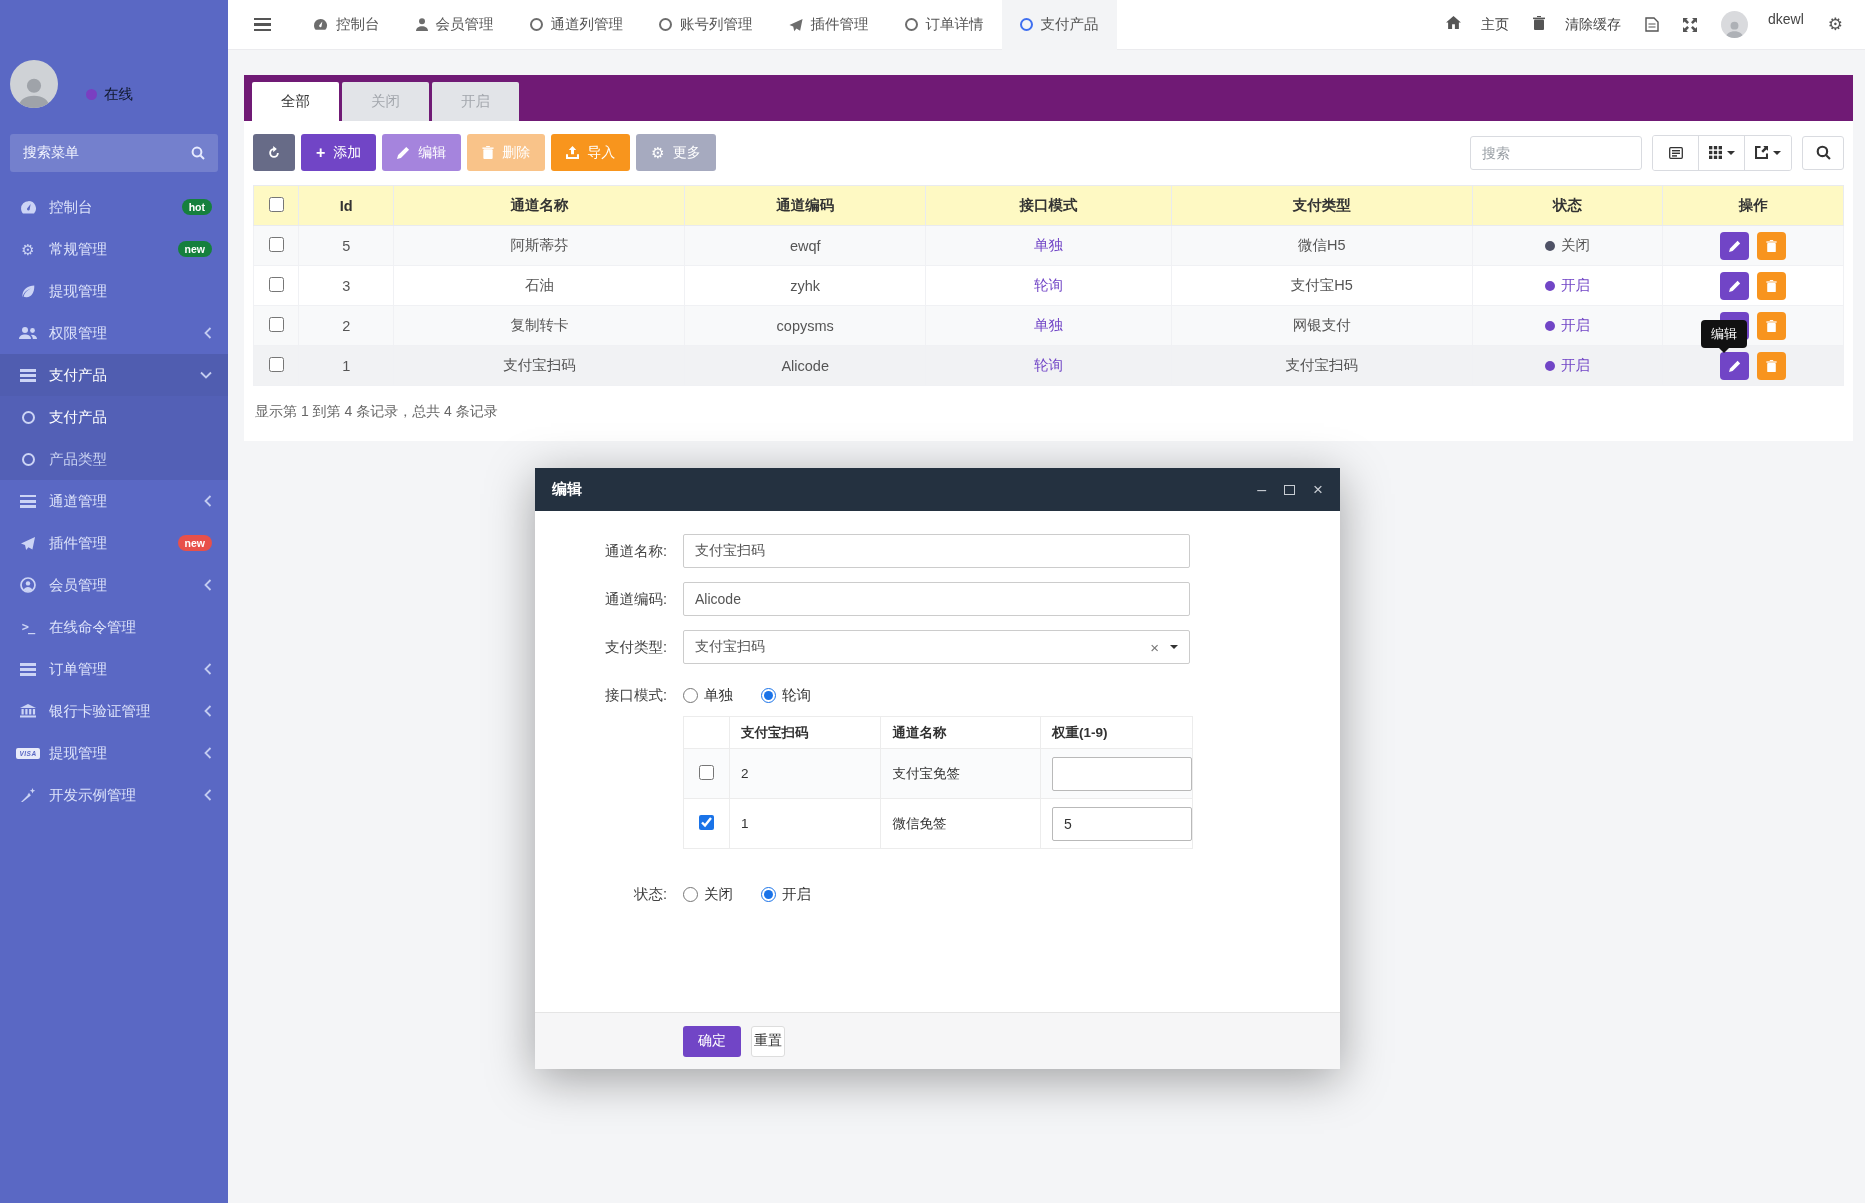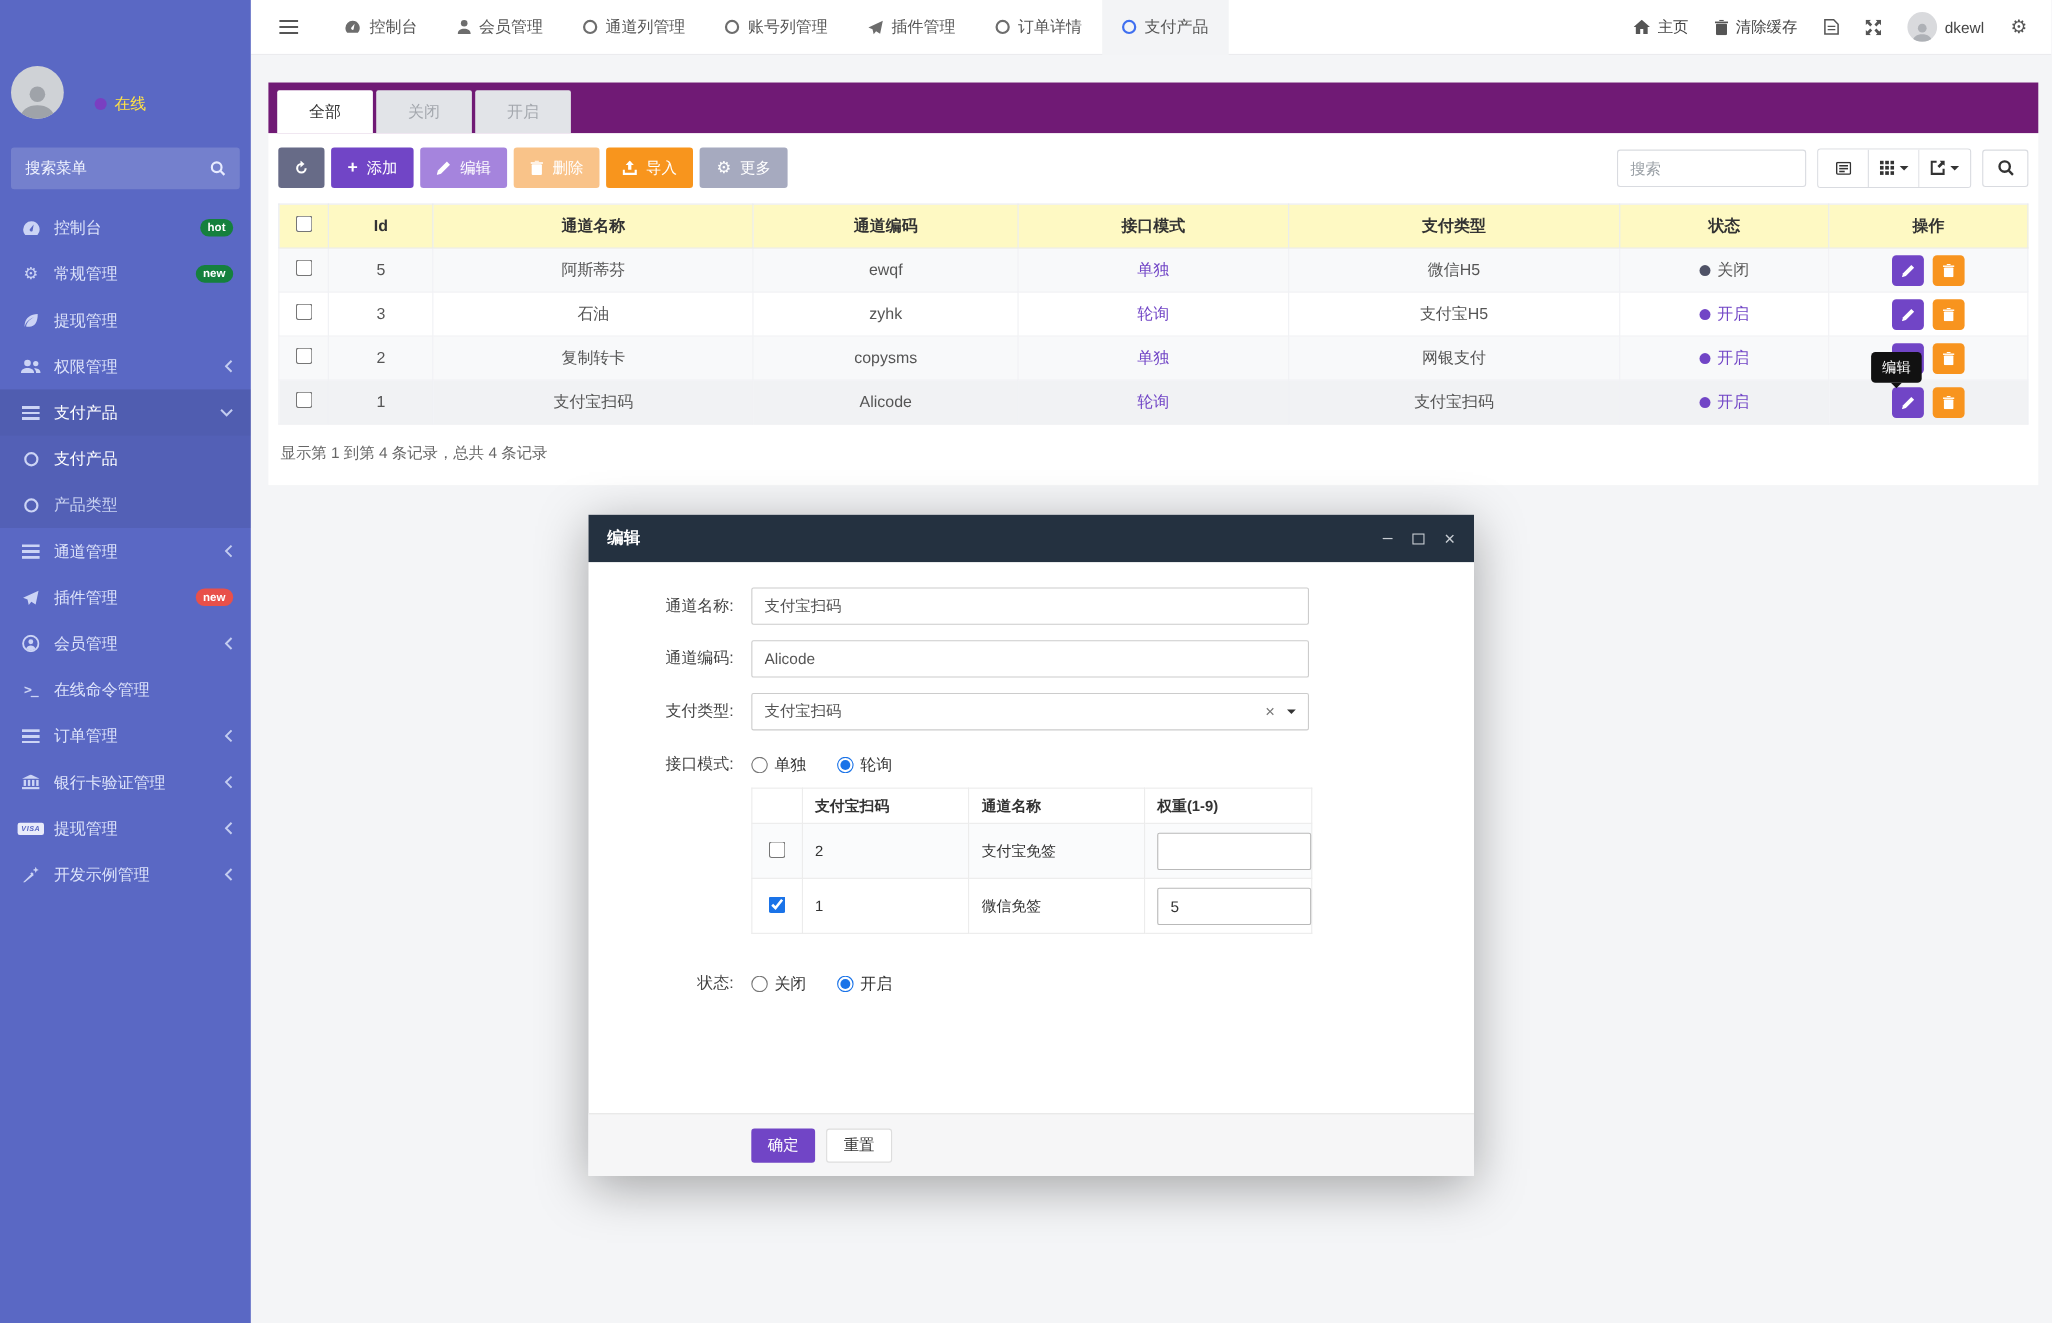--- a/index.html
+++ b/index.html
@@ -3,21 +3,21 @@
 <meta charset="utf-8">
 <style>
   *{margin:0;padding:0;box-sizing:border-box}
   html,body{width:1865px;height:1203px}
   body{position:relative;font-family:"Liberation Sans","DejaVu Sans",sans-serif;background:#f4f5f7;overflow:hidden;font-size:14px;color:#333}
 
   
   .sidebar{position:absolute;left:0;top:0;width:228px;height:1203px;background:#5a68c4;z-index:6}
   .profile{display:flex;align-items:flex-end;padding:60px 16px 18px 10px}
   .avatar{width:48px;height:48px;border-radius:50%;background:#cfd2d6;display:flex;align-items:flex-end;justify-content:center;overflow:hidden}
-  .online{display:flex;align-items:center;gap:7px;margin:0 0 4px 28px;color:#fde047;font-size:14.5px}
+  .online{display:flex;align-items:center;gap:7px;margin:0 0 4px 28px;color:#0f172a;font-size:14.5px}
   .odot{width:11px;height:11px;border-radius:50%;background:#7a3fc1}
   .s-search{margin:8px 10px 14px;height:38px;background:rgba(255,255,255,.16);border-radius:3px;display:flex;align-items:center;padding:0 13px;color:#f2f4ff;font-size:14px;cursor:text}
   .s-search .mag{margin-left:auto;color:#e7ebff}
   .menu{font-size:14.5px}
   .mi{display:flex;align-items:center;height:42px;padding:0 16px;color:#dde3fa;cursor:pointer}
   .mi .mic{width:24px;margin-right:9px;display:flex;justify-content:center;align-items:center;color:#ccd4f5;flex:none}
   .mi.open{background:rgba(0,0,0,.10);color:#fff}
   .submenu{background:rgba(0,0,0,.07)}
   .mi.sub{color:#c9d2f2}
   .mi.sub.active{color:#fff}
@@ -34,21 +34,21 @@
   
   .topbar{position:absolute;left:228px;top:0;width:1637px;height:50px;background:#fff;border-bottom:1px solid #ebebee;display:flex;align-items:center;z-index:5}
   .burger{width:17px;height:13px;background:repeating-linear-gradient(to bottom,#555 0 2.2px,transparent 2.2px 5.4px);margin:0 24px 0 26px;cursor:pointer;flex:none}
   .ttabs{display:flex;align-items:stretch;height:50px}
   .ttab{display:flex;align-items:center;padding:0 18px;color:#555;gap:8px;cursor:pointer;font-size:14.5px}
   .ttab .tic{display:flex;color:#6d6d6d}
   .ttab.active{background:#f3f4f6}
   .ttab.active .tic{color:#3f6ff0}
   .tring{width:13px;height:13px;border:2px solid currentColor;border-radius:50%}
   .t-right{margin-left:auto;display:flex;align-items:center;gap:24px;padding-right:22px;color:#444}
-  .t-item{display:flex;align-items:center;gap:7px;cursor:pointer}
+  .t-item{display:flex;align-items:flex-start;gap:20px;cursor:pointer}
   .t-ic{display:flex;color:#555}
   .avatar-sm{width:27px;height:27px;border-radius:50%;background:#d9dadd;display:flex;align-items:flex-end;justify-content:center;overflow:hidden}
 
   
   .content{position:absolute;left:228px;top:50px;width:1637px}
   .card{margin:25px 12px 0 16px;background:#fff;padding-bottom:8px}
   .ctabs{background:#701a75;display:flex;align-items:flex-end;padding:7px 8px 0;height:46px;gap:3px}
   .ctab{padding:10px 29px;font-size:14.5px;color:#a3a7ad;background:#e2e4e8;border-radius:2px 2px 0 0;cursor:pointer}
   .ctab.active{background:#fff;color:#333}
   .toolbar{display:flex;align-items:center;padding:13px 9px 10px}
@@ -113,21 +113,21 @@
   table.sub{margin:2px 0 10px 148px;width:510px;border-collapse:collapse}
   .sub th,.sub td{border:1px solid #ececec;font-size:13.5px;color:#333;text-align:left;padding-left:11px}
   .sub th{height:32px;font-weight:bold}
   .sub td{height:50px}
   .sub .ck{width:46px;text-align:center;padding-left:0}
   .sub tbody tr:first-child{background:#fafbfc}
   .w-input{width:140px;height:34px;border:1px solid #b9b9b9;border-radius:2px;padding:0 11px;font-size:14px;font-family:inherit;color:#333}
   .statusrow{margin-top:28px}
   .m-foot{height:57px;background:#f6f6f7;border-top:1px solid #e5e5e5;display:flex;align-items:center;padding-left:148px;gap:10px;flex:none}
   .b-ok{background:#7145c6;color:#fff;border:none;border-radius:3px;height:31px;padding:0 15px;font-size:14px;cursor:pointer;font-family:inherit}
-  .b-reset{background:#fff;border:1px solid #ddd;border-radius:3px;height:31px;padding:0 15px;font-size:14px;color:#333;cursor:pointer;font-family:inherit}
+  .b-reset{background:#fff;border:1px solid #ddd;border-radius:3px;height:31px;padding:0 2px;font-size:14px;color:#333;cursor:pointer;font-family:inherit}
 
   svg{display:block}
 </style>
 </head>
 <body>
 
 <aside class="sidebar">
   <div class="profile">
     <div class="avatar">
       <svg width="34" height="36" viewBox="0 0 24 24">

